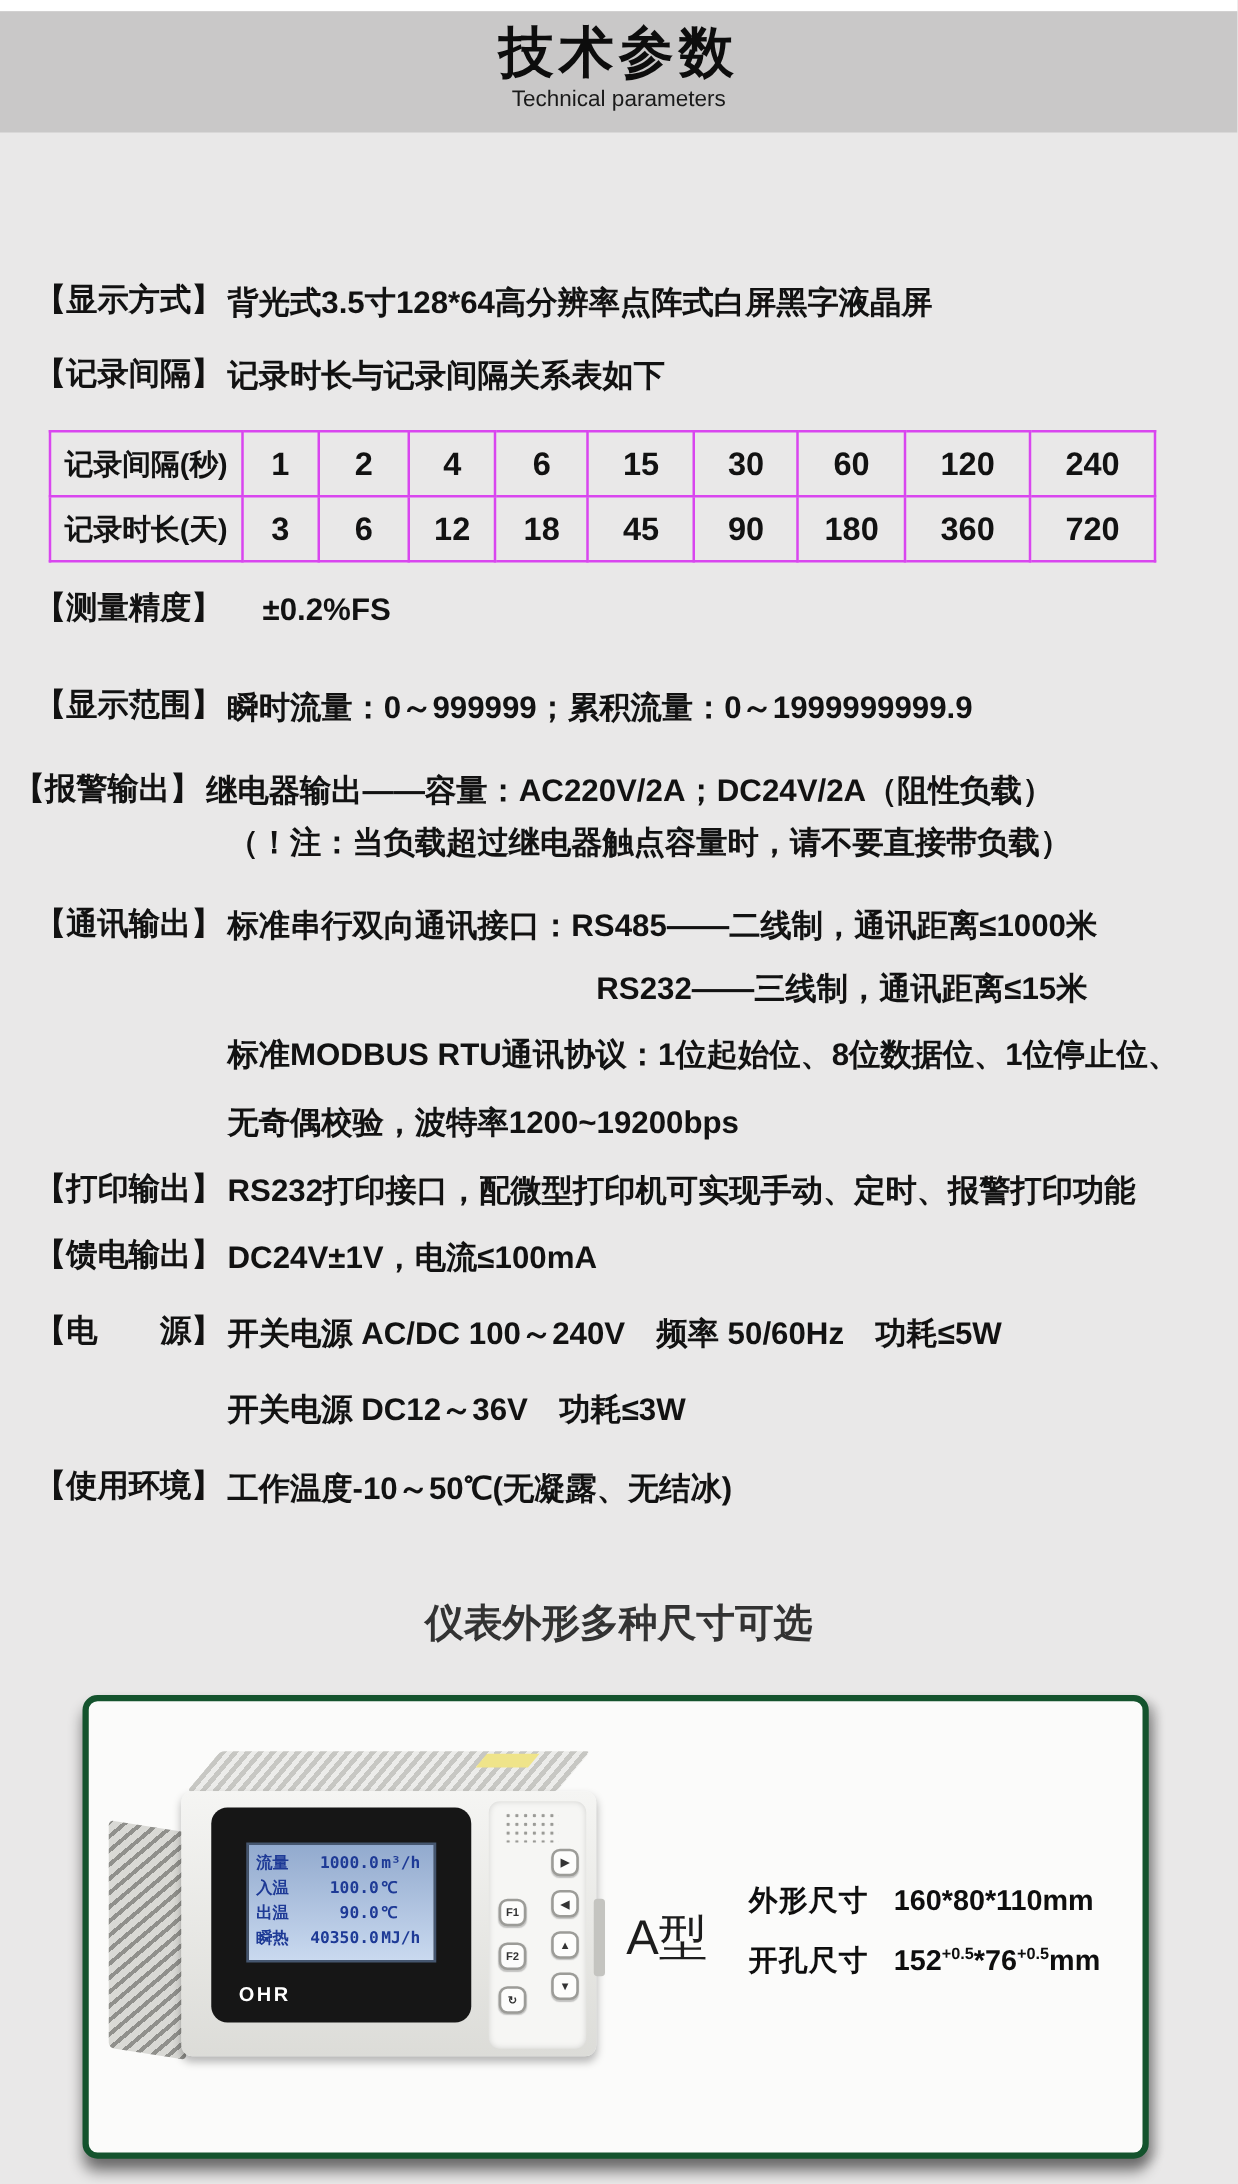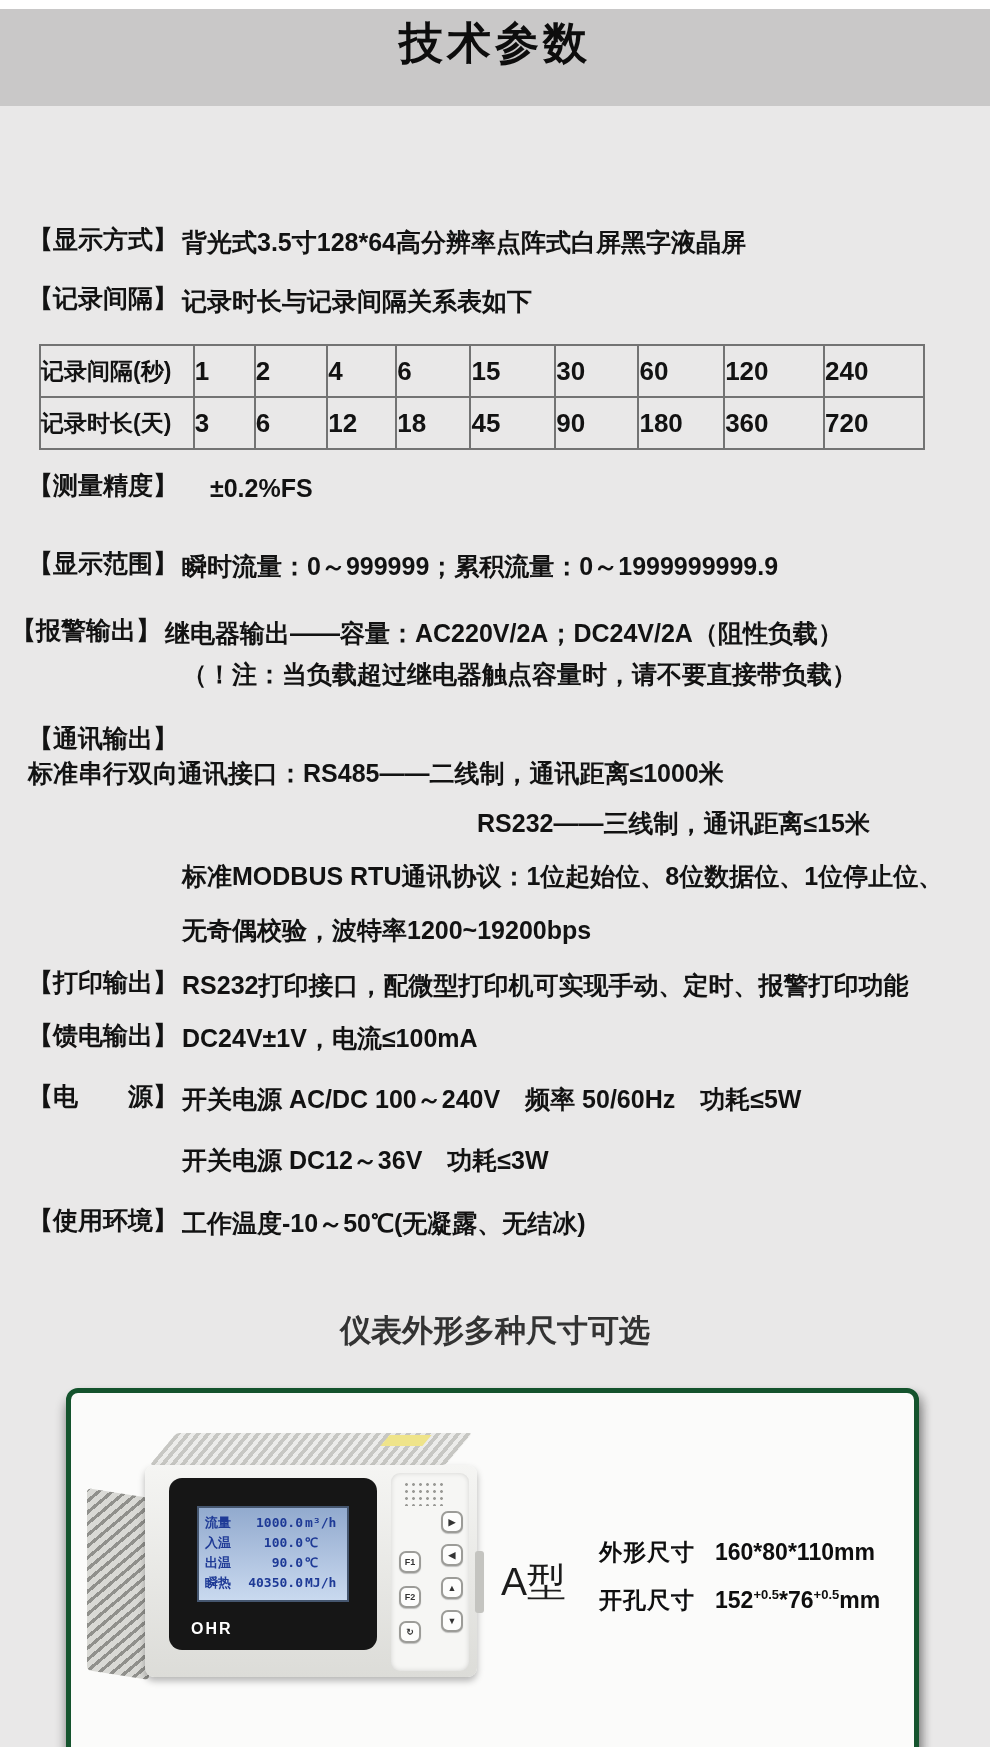--- a/index.html
+++ b/index.html
@@ -16,32 +16,32 @@
   .spec-label{width:132px;flex:none;margin-right:22px;white-space:nowrap;font-family:Liberation Mono, monospace;}
   .spec-text{flex:1;white-space:pre-wrap;}
   .spec-row.indent-content{padding-left:182px;}
   .spec-row.indent-rs232{padding-left:477px;}
   #specs-top .spec-row:nth-child(1){margin-top:120px;}
   #specs-top .spec-row:nth-child(2){margin-top:27px;}
   #specs-bottom .spec-row:nth-child(1){margin-top:22px;gap:28px;}
   #specs-bottom .spec-row:nth-child(2){margin-top:46px;}
   #specs-bottom .spec-row:nth-child(3){margin-top:35px;padding-left:11px;}
   #specs-bottom .spec-row:nth-child(4){margin-top:9px;}
-  #specs-bottom .spec-row:nth-child(5){margin-top:35px;flex-direction:column;}
+  #specs-bottom .spec-row:nth-child(5){margin-top:35px;}
   #specs-bottom .spec-row:nth-child(6){margin-top:18px;}
   #specs-bottom .spec-row:nth-child(7){margin-top:21px;}
   #specs-bottom .spec-row:nth-child(8){margin-top:22px;}
   #specs-bottom .spec-row:nth-child(9){margin-top:23px;}
   #specs-bottom .spec-row:nth-child(10){margin-top:21px;}
   #specs-bottom .spec-row:nth-child(11){margin-top:29px;}
   #specs-bottom .spec-row:nth-child(12){margin-top:29px;}
   #specs-bottom .spec-row:nth-child(13){margin-top:31px;}
   
   table.record{border-collapse:collapse;margin:27px 0 0 39px;width:886px;table-layout:fixed;}
-  table.record th,table.record td{border:2px solid #737373;height:50px;text-align:left;font-size:26px;font-weight:600;color:#121212;padding:0;}
+  table.record th,table.record td{border:2px solid #d946ef;height:50px;text-align:center;font-size:26px;font-weight:600;color:#121212;padding:0;}
   table.record th{font-size:23px;font-weight:600;}
   
   .outline-title{margin-top:71px;text-align:center;font-size:31px;line-height:42px;font-weight:600;color:#333;}
   .frame{position:relative;width:853px;height:371px;margin:36px 0 0 66px;background:#fbfbfa;border:5px solid #14532d;border-radius:12px;box-shadow:0 10px 11px rgba(0,0,0,.45),6px 4px 8px rgba(0,0,0,.18);box-sizing:border-box;}
   
   .device{position:absolute;left:16px;top:38px;width:400px;height:250px;}
   .dev-top{position:absolute;left:76px;top:2px;width:296px;height:32px;background:repeating-linear-gradient(90deg,#c7c7c3 0 5px,#ececea 5px 10px);transform:skewX(-40deg);border-radius:3px;}
   .dev-sticker{position:absolute;left:298px;top:4px;width:42px;height:11px;background:#efe48a;transform:skewX(-40deg);}
   .dev-side{position:absolute;left:0;top:62px;width:62px;height:182px;background:repeating-linear-gradient(135deg,#90908c 0 3px,#d9d9d5 3px 8px);transform:skewY(9deg);border-radius:4px;}
   .dev-face{position:absolute;left:58px;top:34px;width:332px;height:212px;background:linear-gradient(180deg,#f5f5f3,#dcdcd8);border-radius:9px;box-shadow:0 4px 7px rgba(0,0,0,.28);}
@@ -67,20 +67,21 @@
 </style>
 </head>
 <body>
 
 <div class="page">
 
   <div class="top-strip"></div>
 
   <div class="header">
     <h1>技术参数</h1>
+    <div class="subtitle">Technical parameters</div>
   </div>
 
   <div class="content">
 
     <div id="specs-top">
         <div class="spec-row">
           <span class="spec-label">【显示方式】</span>
           <span class="spec-text">背光式3.5寸128*64高分辨率点阵式白屏黑字液晶屏</span>
         </div>
         <div class="spec-row">

